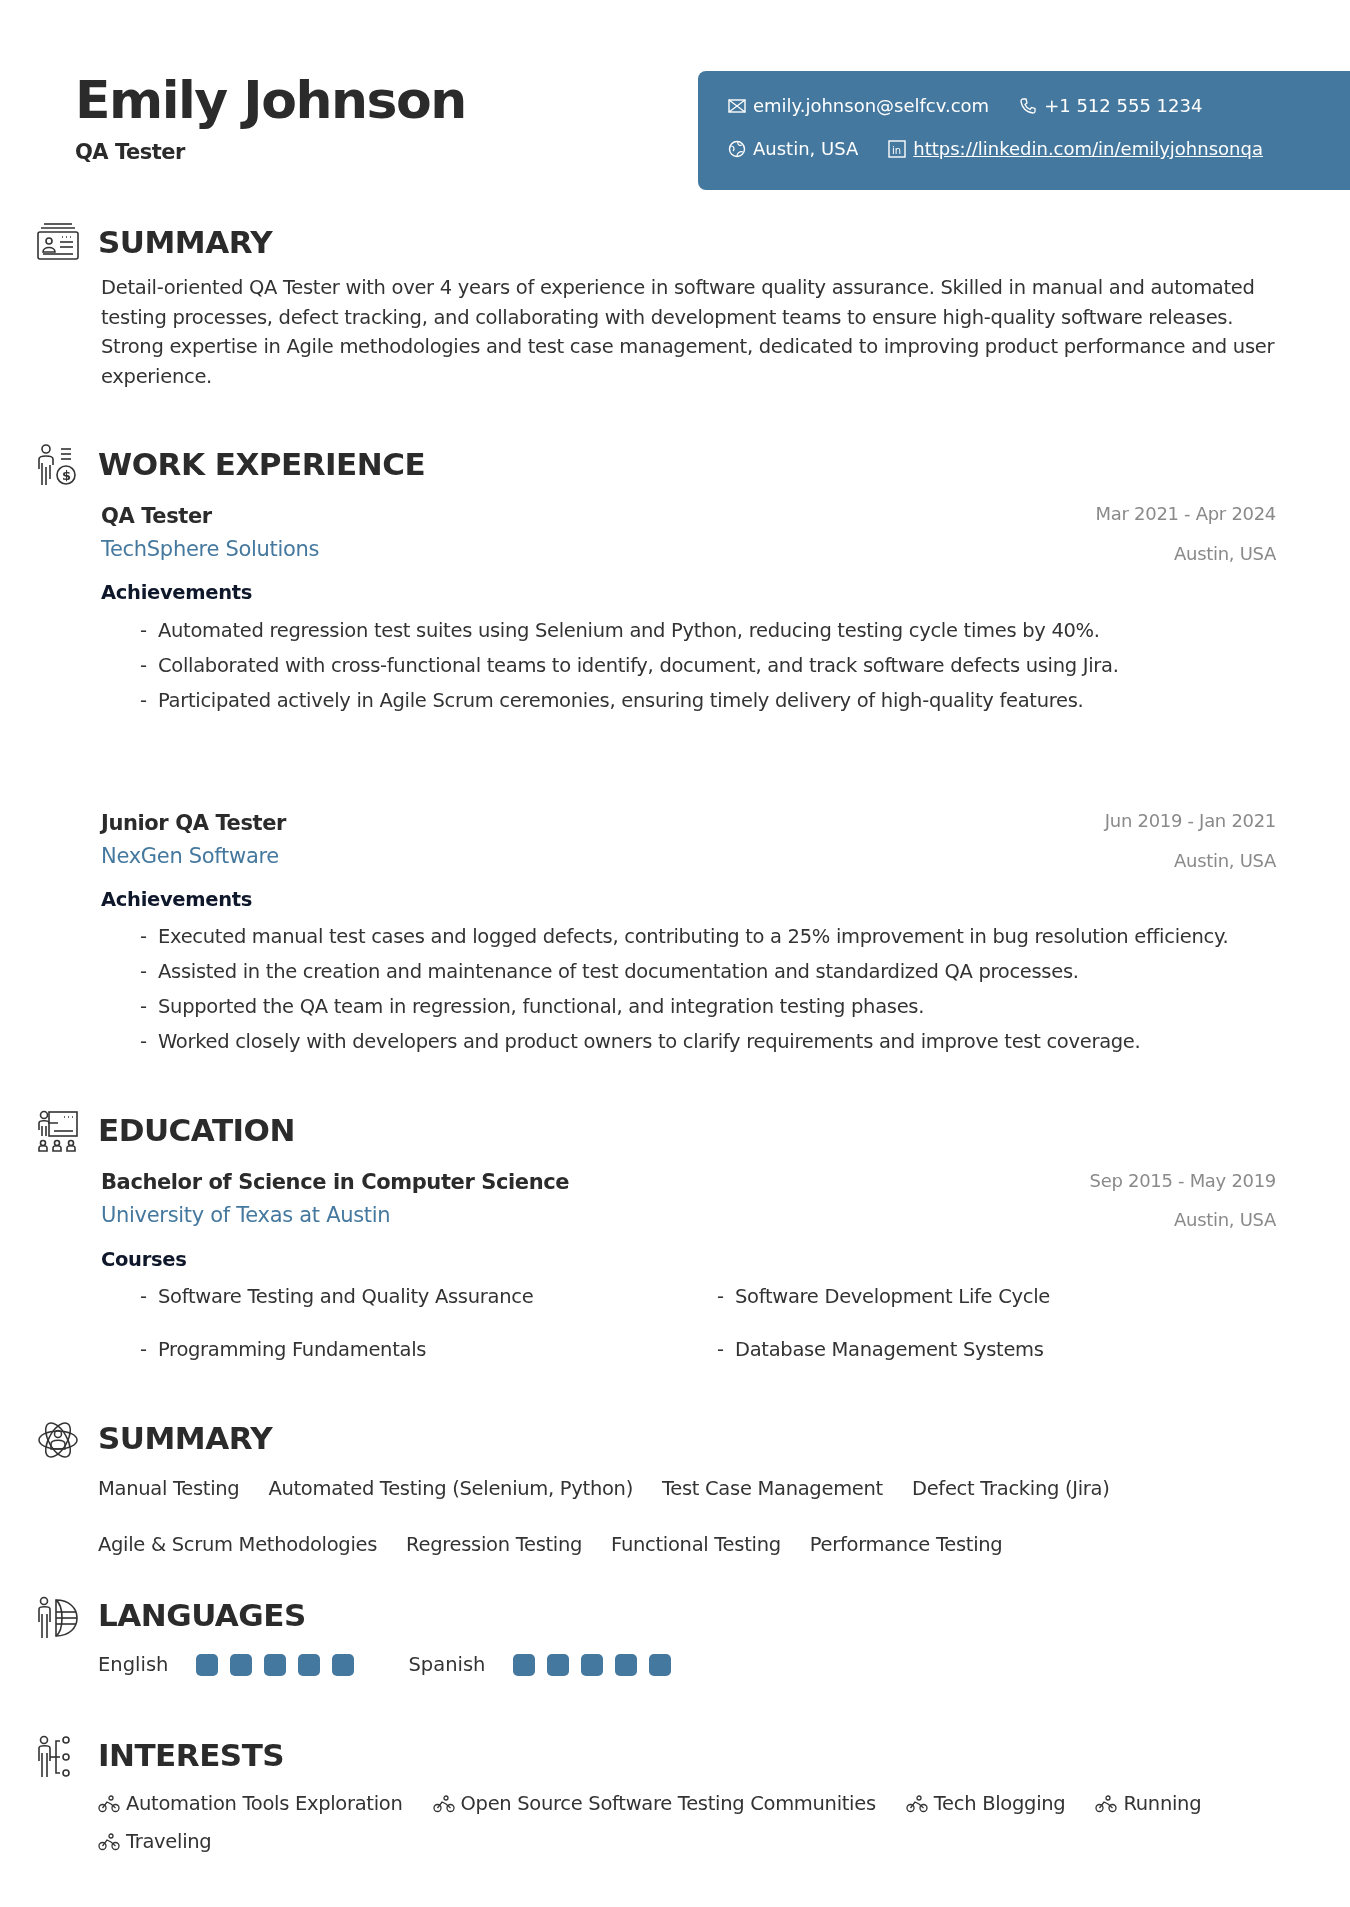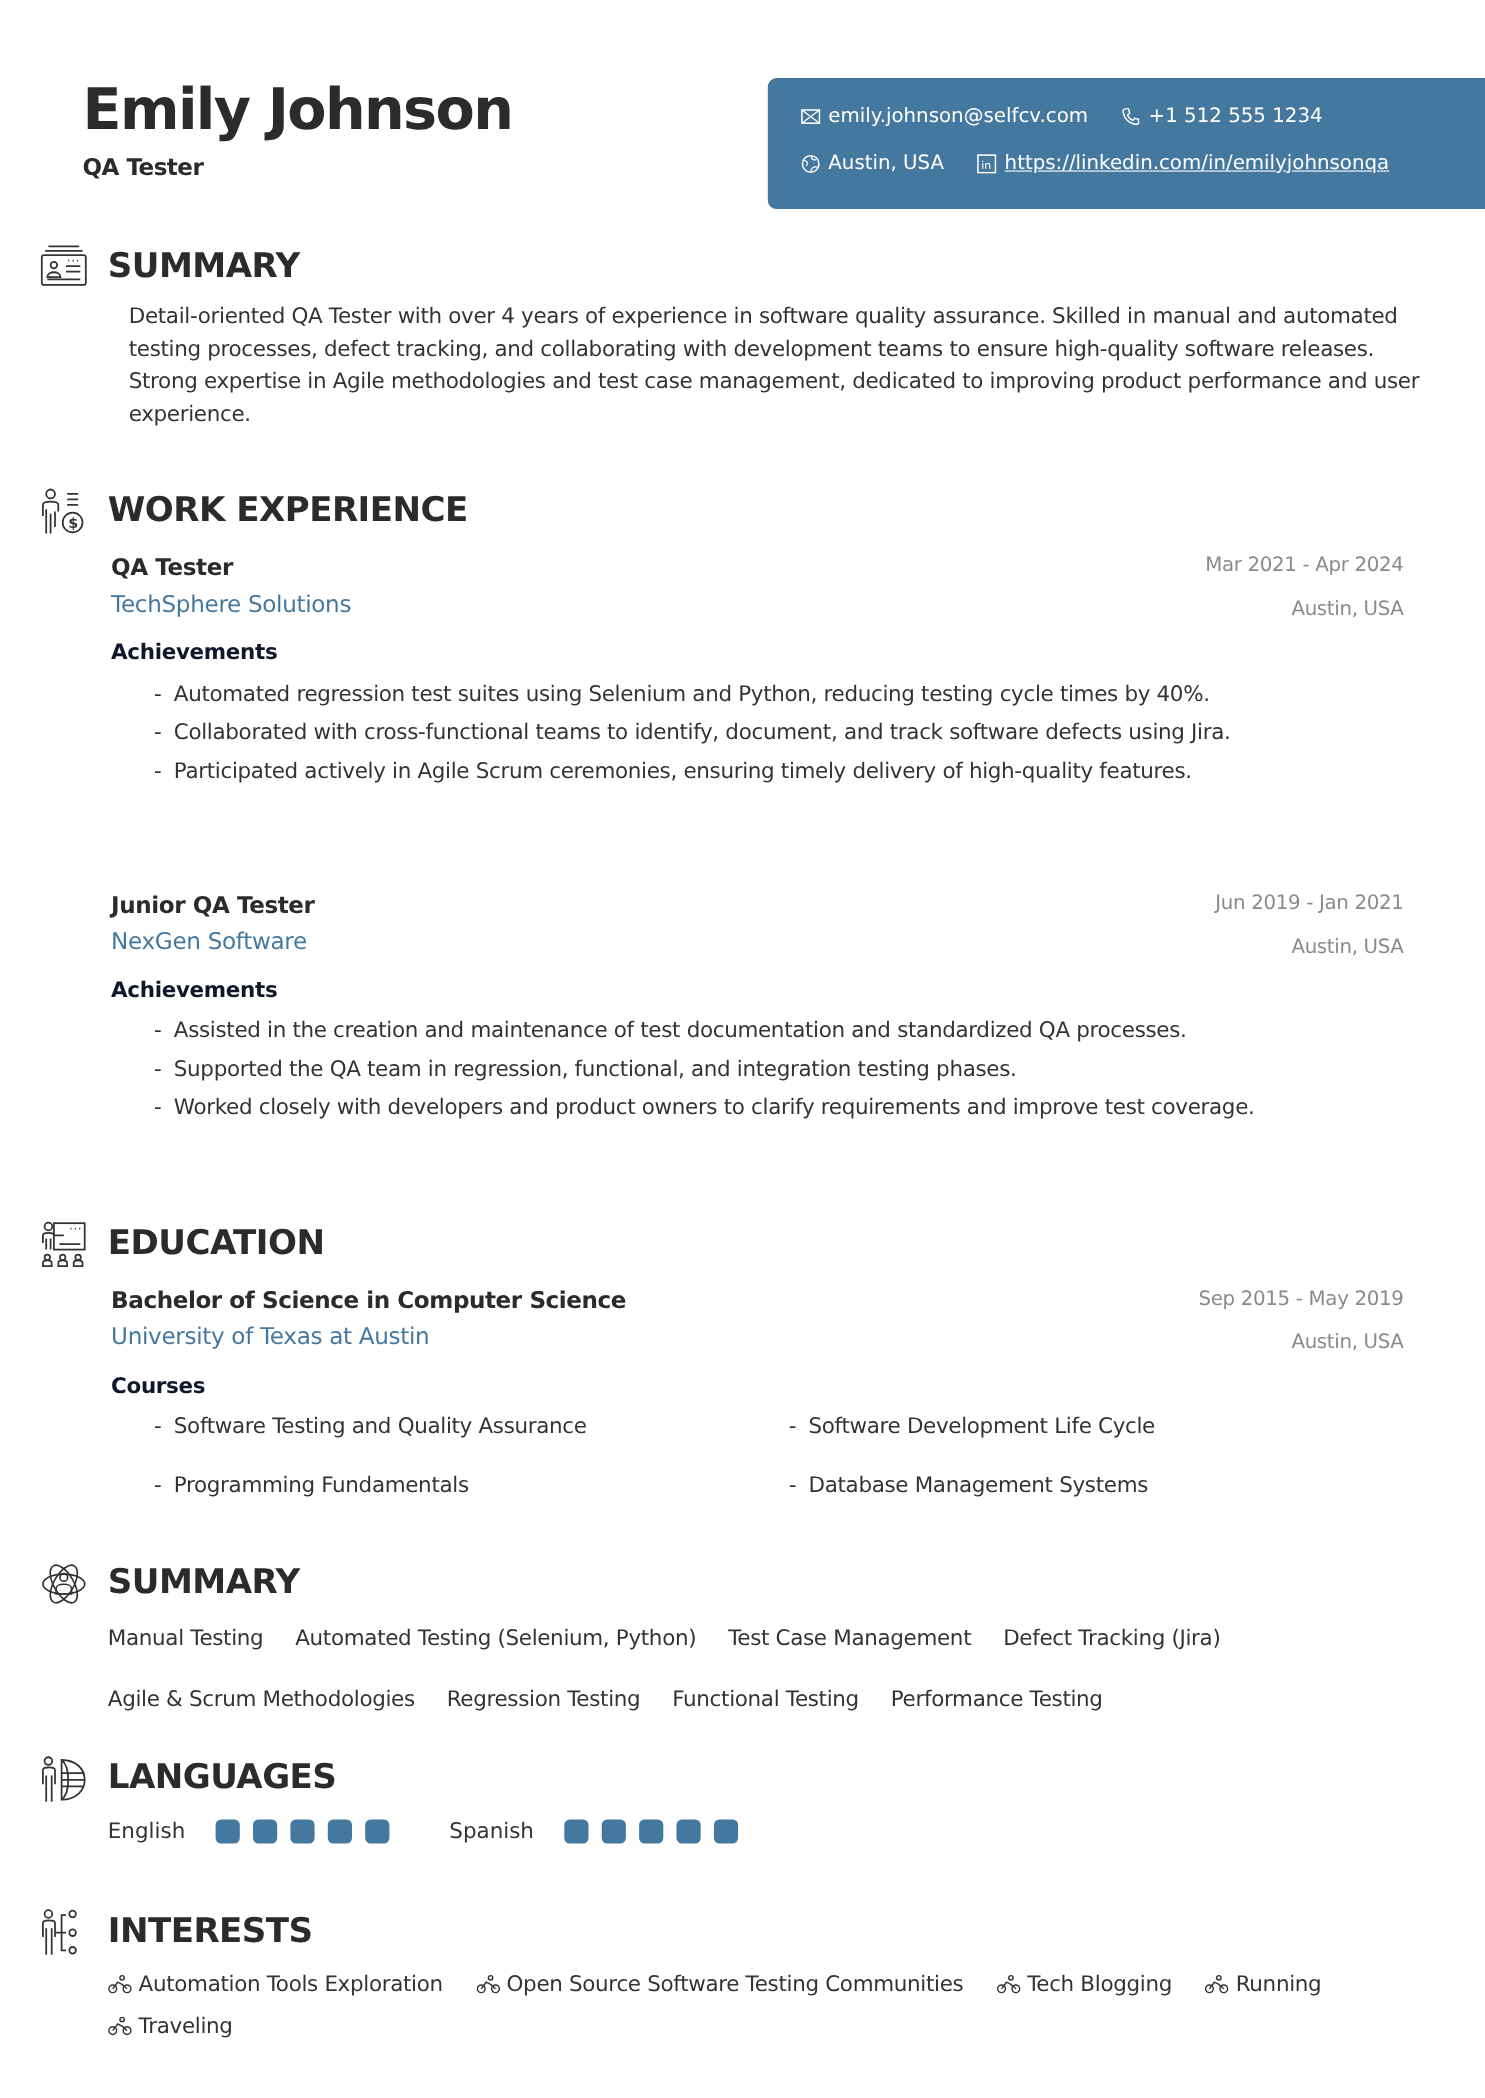--- a/index.html
+++ b/index.html
@@ -13,21 +13,21 @@
     .contact-row { position: absolute; left: 30px; display: flex; align-items: center; }
     .contact-row.r1 { top: 24px; }
     .contact-row.r2 { top: 67px; }
     .citem { display: flex; align-items: center; margin-right: 30px; }
     .citem svg { margin-right: 7px; }
     .citem a { color: #fff; text-decoration: underline; }
 
     .sec-icon { position: absolute; left: 36px; width: 44px; height: 44px; }
     .sec-title { position: absolute; left: 98px; font-size: 31px; font-weight: 700; color: #2b2b2b; letter-spacing: -0.5px; }
 
-    .summary { position: absolute; left: 101px; top: 273px; width: 1200px; font-size: 19.5px; line-height: 29.6px; color: #333; letter-spacing: -0.3px; margin-left: 16px; }
+    .summary { position: absolute; left: 101px; top: 273px; width: 1200px; font-size: 19.5px; line-height: 29.6px; color: #333; letter-spacing: -0.3px; }
 
     .job-title { position: absolute; left: 101px; font-size: 21px; font-weight: 700; color: #2b2b2b; letter-spacing: -0.4px; }
     .company { position: absolute; left: 101px; font-size: 21px; color: #45789e; letter-spacing: -0.3px; }
     .meta { position: absolute; right: 74px; font-size: 18px; color: #8a8a8a; text-align: right; letter-spacing: -0.3px; }
     .sub-head { position: absolute; left: 101px; font-size: 19.5px; font-weight: 700; color: #0f172a; letter-spacing: -0.3px; }
     .bullets { position: absolute; left: 140px; width: 1140px; font-size: 19.5px; color: #333; letter-spacing: -0.3px; }
     .bullets li { list-style: none; position: relative; padding-left: 18px; line-height: 29px; margin-bottom: 6px; }
     .bullets li::before { content: "-"; position: absolute; left: 0; }
 
     .course { position: absolute; font-size: 19.5px; color: #333; letter-spacing: -0.3px; padding-left: 18px; }
@@ -129,20 +129,21 @@
   <li>Collaborated with cross-functional teams to identify, document, and track software defects using Jira.</li>
   <li>Participated actively in Agile Scrum ceremonies, ensuring timely delivery of high-quality features.</li>
 </ul>
 
 <div class="job-title" style="top:811px">Junior QA Tester</div>
 <div class="meta" style="top:810px">Jun 2019 - Jan 2021</div>
 <div class="company" style="top:844px">NexGen Software</div>
 <div class="meta" style="top:850px">Austin, USA</div>
 <div class="sub-head" style="top:888px">Achievements</div>
 <ul class="bullets" style="top:922px">
+  <li>Executed manual test cases and logged defects, contributing to a 25% improvement in bug resolution efficiency.</li>
   <li>Assisted in the creation and maintenance of test documentation and standardized QA processes.</li>
   <li>Supported the QA team in regression, functional, and integration testing phases.</li>
   <li>Worked closely with developers and product owners to clarify requirements and improve test coverage.</li>
 </ul>
 
 <svg class="sec-icon" style="top:1110px" viewBox="0 0 44 44">
   <g fill="none" stroke="#333" stroke-width="1.6">
     <circle cx="8" cy="5" r="3.5"></circle>
     <path d="M3 20 L3 13 C3 10 13 10 13 13 L22 13"></path>
     <line x1="6" y1="16" x2="6" y2="26"></line>

